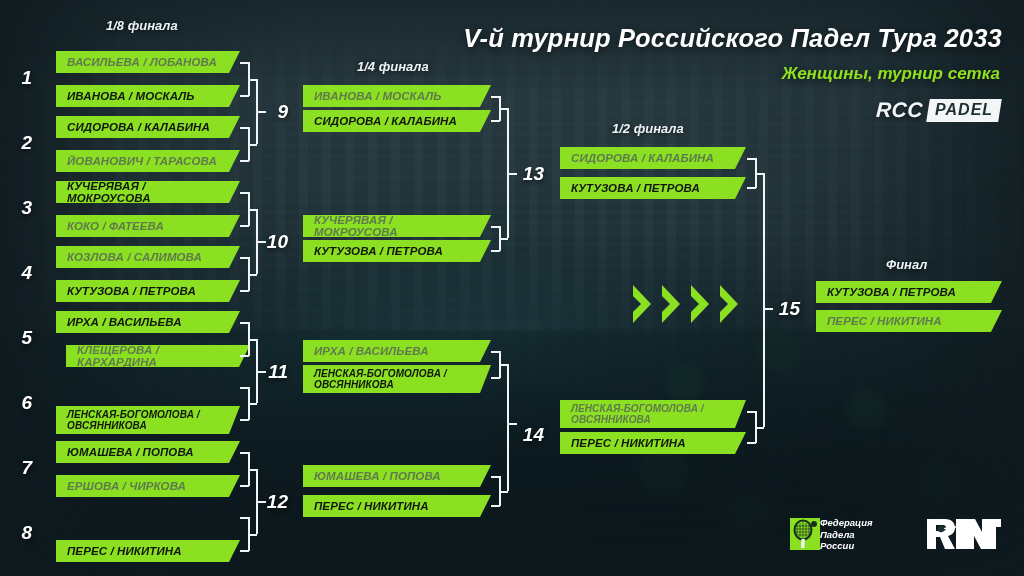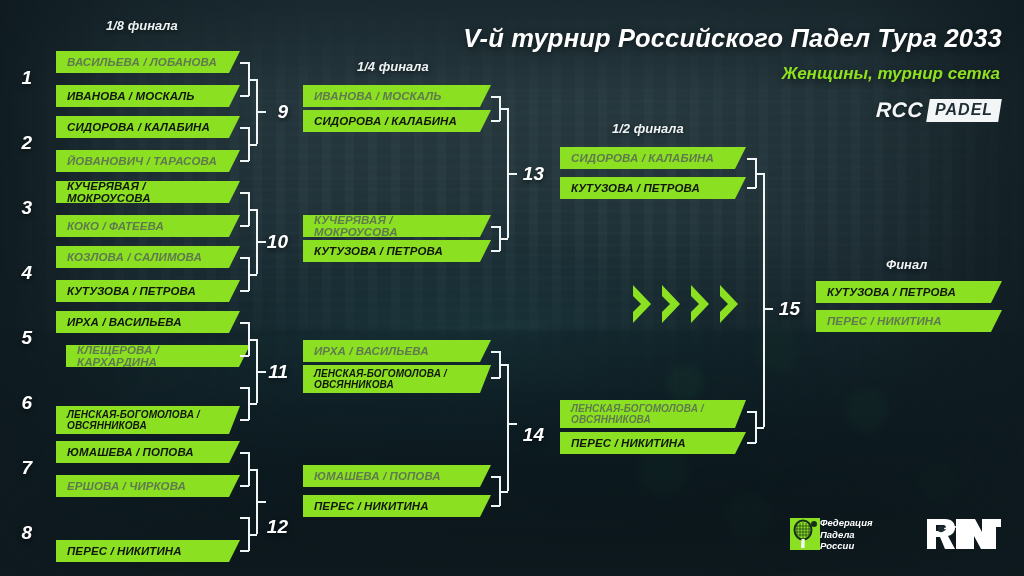--- a/index.html
+++ b/index.html
@@ -304,21 +304,21 @@
     </div>
   <div class="bar win two" style="left:303px; top:365px; width:188px; height:28px;">
       <span class="nm">ЛЕНСКАЯ-БОГОМОЛОВА /
 ОВСЯННИКОВА</span>
     </div>
   <div class="cn v" style="left:499px; top:351px; height:27px;"></div>
   <div class="cn h" style="left:491px; top:351px; width:9px;"></div>
   <div class="cn h" style="left:491px; top:377px; width:9px;"></div>
   <div class="cn h" style="left:499px; top:364px; width:9px;"></div>
 
-  <div class="seed" style="left:264px; top:516px; width:24px;">12</div>
+  <div class="seed" style="left:264px; top:491px; width:24px;">12</div>
   <div class="bar lose" style="left:303px; top:465px; width:188px; height:22px;">
       <span class="nm">ЮМАШЕВА / ПОПОВА</span>
     </div>
   <div class="bar win" style="left:303px; top:495px; width:188px; height:22px;">
       <span class="nm">ПЕРЕС / НИКИТИНА</span>
     </div>
   <div class="cn v" style="left:499px; top:476px; height:30px;"></div>
   <div class="cn h" style="left:491px; top:476px; width:9px;"></div>
   <div class="cn h" style="left:491px; top:505px; width:9px;"></div>
   <div class="cn h" style="left:499px; top:491px; width:9px;"></div>

